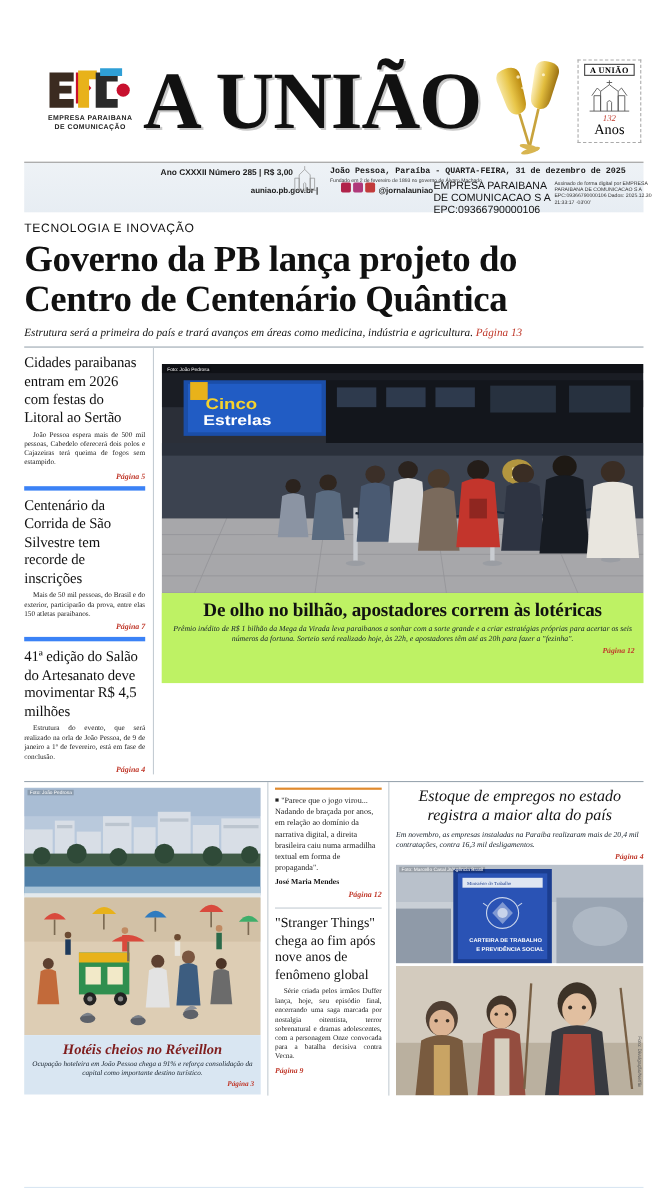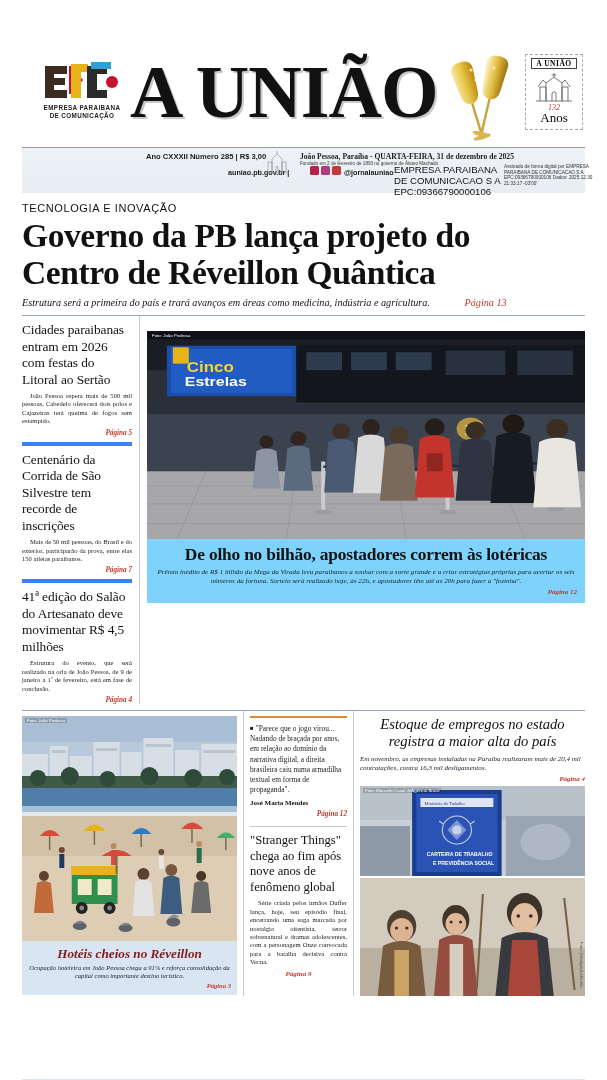--- a/index.html
+++ b/index.html
@@ -61,21 +61,21 @@
   .soc.x { background:#b0234a; }
   .soc.ig { background: #b03a7a; }
   .soc.fb { background: #c23b3b; }
   .ib-handle {
     position: absolute; left: 322px; top: 20px;
     font-family: "Liberation Sans", sans-serif; font-size: 7.2px; font-weight: 700; color: #1a1a1a;
   }
   .ib-church { position: absolute; left: 243px; top: 1px; width: 24px; height: 26px; }
   .ib-city {
     position: absolute; left: 278px; top: 4px;
-    font-family: Liberation Serif, serif; font-size: 7.6px; font-weight: 700; color: #1a1a1a;
+    font-family: Liberation Mono, monospace; font-size: 7.6px; font-weight: 700; color: #1a1a1a;
   }
   .ib-founded {
     position: absolute; left: 278px; top: 13px;
     font-family: "Liberation Sans", sans-serif; font-size: 4.6px; color: #333;
   }
   .sig-block {
     position: absolute; left: 372px; top: 16px; width: 110px;
     font-family: "Liberation Sans", sans-serif; font-size: 9.6px; line-height: 11px; color: #111;
   }
   .sig-meta {
@@ -93,21 +93,21 @@
     margin: 3px 22px 0 22px;
     font-family: "Liberation Serif", serif;
     font-weight: 700; font-size: 33.5px; line-height: 37px;
     letter-spacing: -.4px; color: #111;
   }
   .subhead {
     margin: 6px 22px 0 22px;
     font-family: "Liberation Serif", serif;
     font-style: italic; font-size: 10.2px; color: #111;
   }
-  .subhead .pg { color: #c0392b; font-style: italic; margin-left: 32px; }
+  .subhead .pg { color: #c0392b; font-style: italic; }
   .rule-top { margin: 7px 22px 0 22px; border-top: 1px solid #9aa6b0; }
 
   
   .main { position: relative; margin: 0 22px; display: flex; gap: 0; }
   .col-left { width: 118px; padding-right: 7px; border-right: 1px solid #c4ccd3; }
   .col-right { flex: 1; padding-left: 7px; }
 
   .brief { padding-top: 6px; }
   .brief + .brief { border-top: 4px solid #3b82f6; margin-top: 5px; }
   .brief h3 {
@@ -125,21 +125,21 @@
     font-size: 7.2px; color: #c0392b; text-align: right; margin-top: 3px;
   }
 
   
   .photo-main { position: relative; width: 100%; height: 208px; overflow: hidden; margin-top: 15px; }
   .credit {
     position: absolute; left: 3px; top: 2px; z-index: 5;
     font-family: "Liberation Sans", sans-serif; font-size: 4.4px; color: #fff;
     background: rgba(0,0,0,.18); padding: 0 2px;
   }
-  .cap-box { background: #7dd3fc; padding: 6px 8px 7px 8px; }
+  .cap-box { background: #bef264; padding: 6px 8px 25px 8px; }
   .cap-title {
     font-family: "Liberation Serif", serif; font-weight: 700;
     font-size: 17.4px; line-height: 19px; text-align: center; color: #111;
     letter-spacing: -.2px;
   }
   .cap-text {
     font-family: "Liberation Serif", serif; font-style: italic;
     font-size: 7.1px; line-height: 9px; text-align: center; color: #15202b; margin-top: 4px;
   }
   .cap-pg {
@@ -185,21 +185,21 @@
   .st-block h3 {
     font-family: "Liberation Serif", serif; font-weight: 400;
     font-size: 12.6px; line-height: 15.5px; color: #111;
   }
   .st-block p {
     font-family: "Liberation Serif", serif; font-size: 6.6px; line-height: 8.4px;
     text-align: justify; text-indent: 8px; margin-top: 4px; color: #222;
   }
   .st-block .pg {
     font-family: "Liberation Serif", serif; font-style: italic; font-weight: 700;
-    font-size: 7px; color: #c0392b; text-align: center; margin-top: 3px;
+    font-size: 7px; color: #c0392b; text-align: left; margin-top: 3px;
   }
 
   .jobs-title {
     font-family: "Liberation Serif", serif; font-style: italic;
     font-size: 14.6px; line-height: 17px; text-align: center; color: #111;
   }
   .jobs-text {
     font-family: "Liberation Serif", serif; font-style: italic;
     font-size: 7px; line-height: 9px; margin-top: 5px; color: #15202b;
   }
@@ -319,21 +319,21 @@
     </svg>
     <div class="ib-city">João Pessoa, Paraíba - QUARTA-FEIRA, 31 de dezembro de 2025</div>
     <div class="ib-founded">Fundado em 2 de fevereiro de 1893 no governo de Álvaro Machado</div>
     <div class="sig-block">EMPRESA PARAIBANA DE COMUNICACAO S A EPC:09366790000106</div>
     <div class="sig-meta">Assinado de forma digital por EMPRESA PARAIBANA DE COMUNICACAO S A EPC:09366790000106 Dados: 2025.12.30 21:33:17 -03'00'</div>
   </div>
 
   <div class="kicker">TECNOLOGIA E INOVAÇÃO</div>
   <div class="headline">
     <div>Governo da PB lança projeto do</div>
-    <div>Centro de Réveillon Quântica</div>
+    <div>Centro de Centenário Quântica</div>
   </div>
   <div class="subhead">
     <span>Estrutura será a primeira do país e trará avanços em áreas como medicina, indústria e agricultura.</span>
     <span class="pg">Página 13</span>
   </div>
   <div class="rule-top"></div>
 
   <div class="main">
 
     <div class="col-left">

